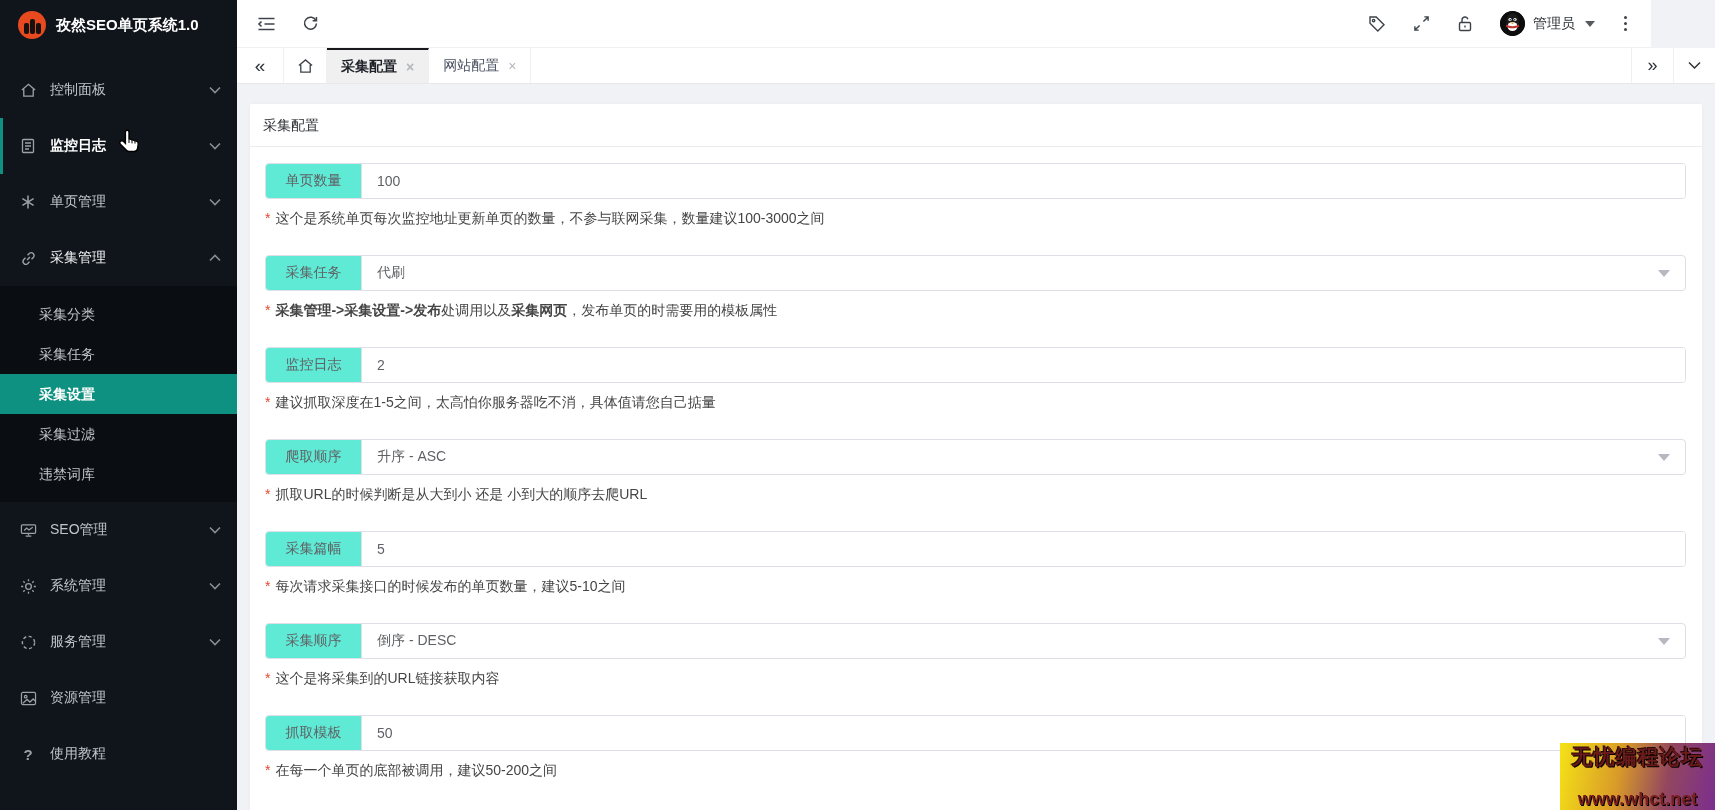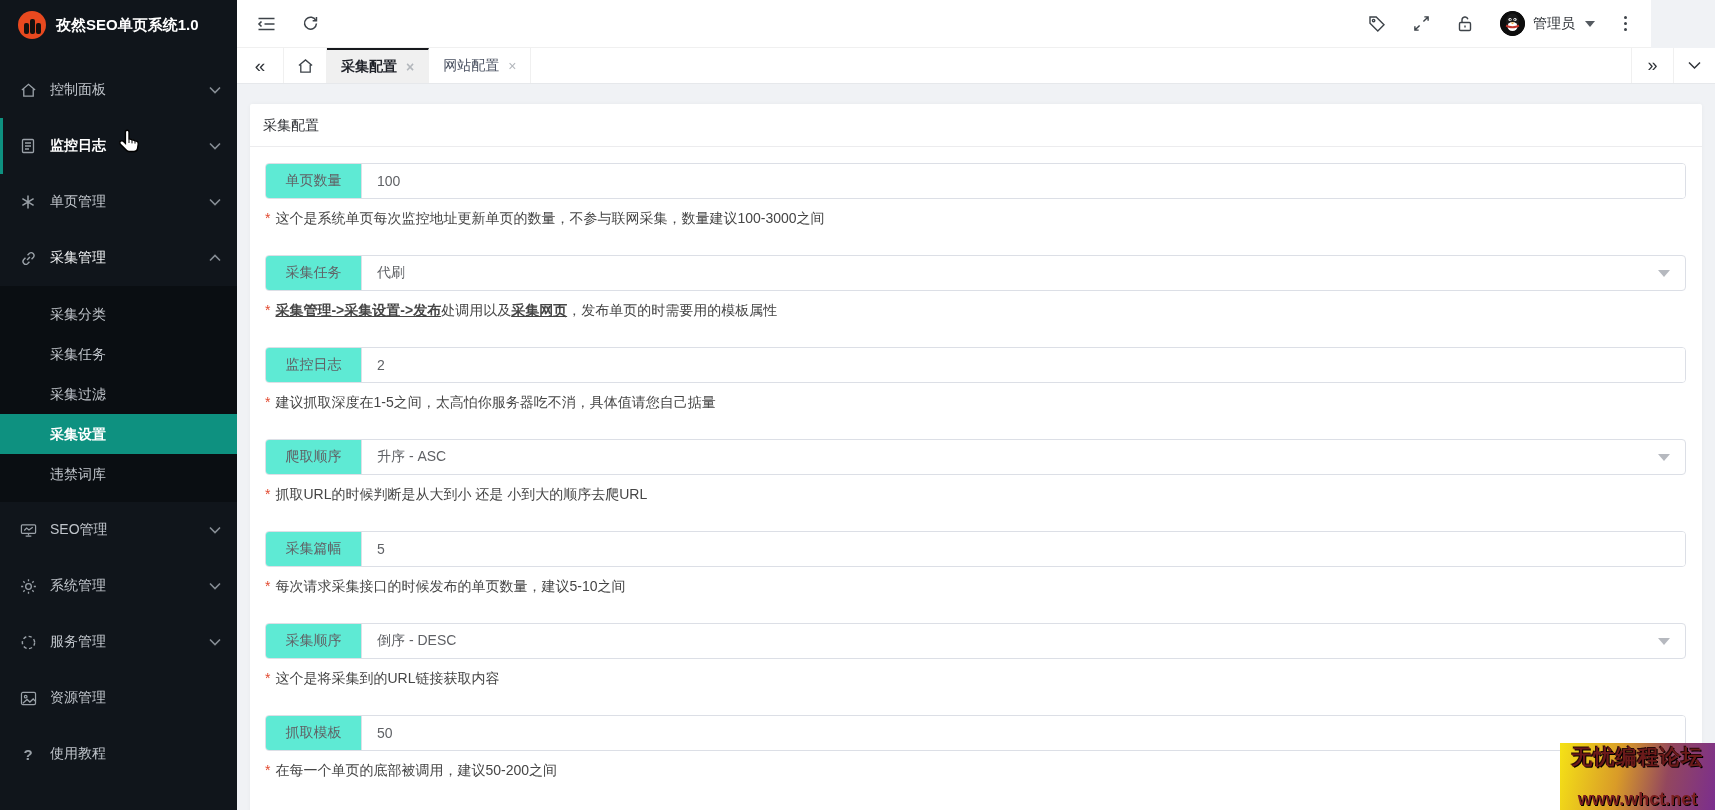--- a/index.html
+++ b/index.html
@@ -20,21 +20,21 @@
   .menu-item { height:56px; display:flex; align-items:center; padding:0 16px 0 19px; color:#c0c5cb; cursor:pointer; position:relative; }
   .menu-item .mi-icon { width:18px; height:18px; margin-right:13px; display:flex; align-items:center; justify-content:center; color:#9aa1a8; }
   .menu-item .mi-label { font-size:14px; flex:1; }
   .menu-item .mi-chevron { color:#868d94; display:flex; }
   .menu-item.hovered { color:#ffffff; border-left:3px solid #0e9180; padding-left:16px; }
   .menu-item.hovered .mi-label { font-weight:bold; }
   .menu-item.open { color:#f2f4f6; }
   .menu-item.open .mi-label { font-weight:normal; }
 
   .submenu { background:#0a0e12; padding:8px 0; }
-  .submenu-item { height:40px; line-height:40px; padding-left:50px; color:#c0c5cb; font-size:14px; cursor:pointer; }
+  .submenu-item { height:40px; line-height:40px; padding-left:39px; color:#c0c5cb; font-size:14px; cursor:pointer; }
   .submenu-item.active { background:#0e9180; color:#ffffff; font-weight:bold; }
 
   
   .header { position:absolute; left:237px; top:0; width:1414px; height:48px; background:#ffffff; border-bottom:1px solid #f0f0f0; display:flex; align-items:center; }
   .hd-icon { color:#3d4349; display:flex; align-items:center; justify-content:center; cursor:pointer; }
   .collapse-btn { margin-left:20px; }
   .refresh-btn { margin-left:26px; }
   .hd-right { margin-left:auto; display:flex; align-items:center; gap:27px; padding-right:22px; }
   .avatar-wrap { display:flex; align-items:center; gap:8px; cursor:pointer; }
   .avatar { width:25px; height:25px; border-radius:50%; background:#111; overflow:hidden; position:relative; }
@@ -60,21 +60,21 @@
   .card-body { padding:16px 15px 0 15px; }
 
   .form-group { margin-bottom:27px; }
   .input-row { display:flex; width:1421px; height:36px; border:1px solid #dcdfe6; border-radius:4px; background:#ffffff; overflow:hidden; }
   .input-label { width:96px; background:#5eead4; border-right:1px solid #dcdfe6; color:#606266; font-size:14px; display:flex; align-items:center; justify-content:center; white-space:nowrap; padding:0 6px;font-family:Liberation Mono, monospace; }
   .input-value { flex:1; border:none; outline:none; font-size:14px; color:#606266; padding:0 15px; font-family:inherit; background:#fff; }
   .select-value { flex:1; display:flex; align-items:center; justify-content:space-between; padding:0 15px; font-size:14px; color:#606266; cursor:pointer; }
   .select-caret { width:0; height:0; border-left:6px solid transparent; border-right:6px solid transparent; border-top:7px solid #b6b9bf; }
   .hint { margin-top:11px; font-size:14px; color:#454545; }
   .hint .star { color:#e2492f; margin-right:5px; }
-  .hint b { font-weight:bold;text-decoration:underline; }
+  .hint b { font-weight:bold; }
 
   
   .watermark { position:absolute; right:0; bottom:0; width:155px; height:67px; background:linear-gradient(100deg,#f5e216 0%,#d99b28 38%,#93475e 68%,#7b2e8e 100%); display:flex; flex-direction:column; align-items:center; justify-content:space-between; z-index:20; }
   .wm-line1 { font-size:21px; font-weight:bold; color:#6b1a1a; letter-spacing:1px; text-shadow:1px 1px 0 #000, -1px -1px 0 #2a0a0a; white-space:nowrap; }
   .wm-line2 { font-size:18px; font-weight:bold; color:#7a1f1f; text-shadow:1px 1px 0 #000; margin-top:1px; white-space:nowrap; }
 
   
   .fake-cursor { position:absolute; left:118px; top:128px; z-index:50; pointer-events:none; }
 
   svg { display:block; }
@@ -149,22 +149,22 @@
       <span class="mi-chevron">
         <svg width="12" height="8" viewBox="0 0 12 8" fill="none" stroke="currentColor" stroke-width="1.6">
             <path d="M1 6.5 6 1.5 11 6.5"></path>
           </svg>
       </span>
     </div>
 
     <div class="submenu">
       <div class="submenu-item">采集分类</div>
       <div class="submenu-item">采集任务</div>
+      <div class="submenu-item active">采集设置</div>
       <div class="submenu-item">采集过滤</div>
-      <div class="submenu-item active">采集设置</div>
       <div class="submenu-item">违禁词库</div>
     </div>
 
     <div class="menu-item">
       <span class="mi-icon">
         <svg width="17" height="16" viewBox="0 0 18 16" fill="none" stroke="currentColor" stroke-width="1.3">
             <rect x="1.5" y="2.5" width="15" height="9" rx="1"></rect>
             <path d="M4.5 8.5 7 6l2.5 2L13.5 5"></path>
             <path d="M9 11.5v2M6 14.5h6"></path>
           </svg>

